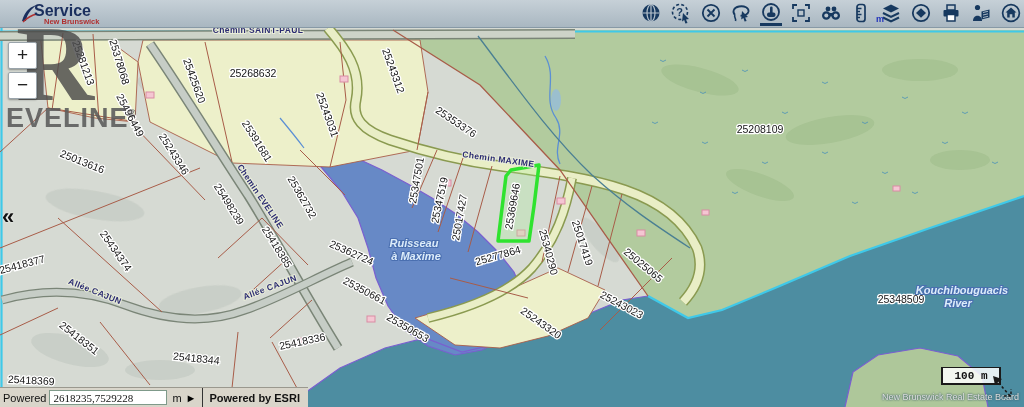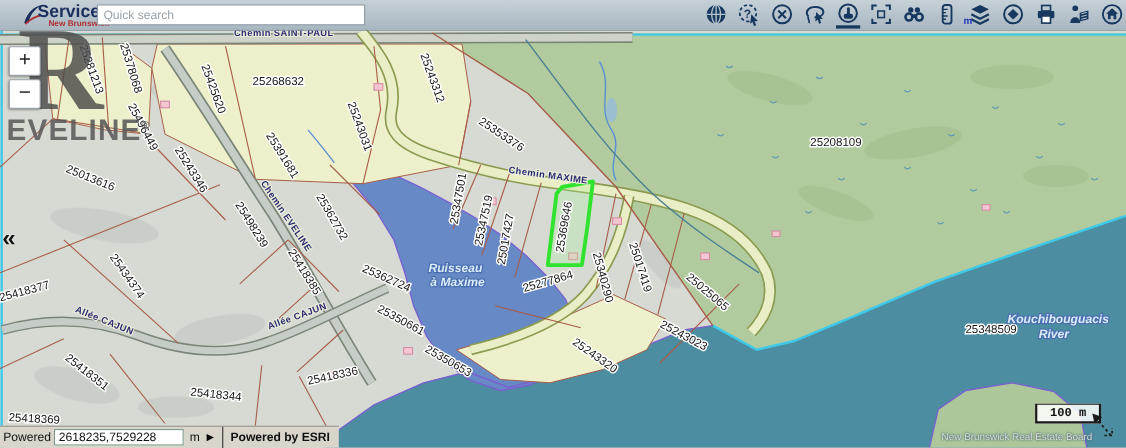--- a/index.html
+++ b/index.html
@@ -38,31 +38,31 @@
   .zbtn{width:29px;height:27px;background:#fff;border:1px solid #9aa4ab;border-radius:2px;font-size:19px;line-height:24px;
     text-align:center;color:#222;box-shadow:0 1px 2px rgba(0,0,0,.35);cursor:pointer;user-select:none;}
   .collapse{position:absolute;left:2px;top:206px;z-index:4;font-size:22px;font-weight:bold;color:#111;cursor:pointer;
     text-shadow:0 0 2px #fff;line-height:1;}
 
   
   .bottombar{position:absolute;left:0;bottom:0;width:308px;height:20px;background:#d9d5ca;border-top:1px solid #9a988e;
     z-index:6;display:flex;align-items:center;font-size:11px;color:#111;}
   .bb-label{margin-left:3px;}
   .coord-input{width:118px;height:15px;margin-left:3px;border:1px solid #7f9a8a;background:#fff;font-size:11px;
-    font-family:Liberation Sans, sans-serif;padding:0 3px;color:#111;}
+    font-family:Liberation Serif, serif;padding:0 3px;color:#111;}
   .bb-unit{margin-left:5px;}
   .bb-go{margin-left:4px;background:none;border:none;font-size:11px;cursor:pointer;padding:0;color:#000;}
   .bb-divider{width:1px;height:20px;background:#333;margin-left:6px;}
   .bb-powered{margin-left:6px;font-weight:bold;white-space:nowrap;text-align:center;}
 
   
   .scalebar{position:absolute;left:941px;top:367px;width:60px;height:18px;z-index:5;
     background:rgba(255,255,255,.85);border:2px solid #1a1a1a;border-top-width:1px;
     display:flex;align-items:center;justify-content:center;font-size:11px;font-weight:bold;color:#111;font-family:Liberation Mono, monospace;}
-  .attribution{position:absolute;left:856px;top:392px;z-index:5;font-size:9px;color:#dedede;
+  .attribution{position:absolute;left:882px;top:392px;z-index:5;font-size:9px;color:#dedede;
     text-shadow:0 0 2px #44666f,0 0 2px #44666f;white-space:nowrap;}
   .cursor-icon{position:absolute;left:988px;top:372px;z-index:5;}
 </style>
 </head>
 <body>
 
 <div class="app">
 
   <svg class="map-svg" width="1024" height="407" viewBox="0 0 1024 407">
 
@@ -261,21 +261,20 @@
 
   <div class="topbar">
     <div class="logo">
       <svg class="logo-swoosh" width="18" height="22" viewBox="0 0 18 22">
         <path d="M2,18 C5,7 12,3 17,2 C11,6 7,11 6,18 Z" fill="#1a2f5e"></path>
         <path d="M3,19 C8,14 12,12 17,11" stroke="#b03030" stroke-width="1.6" fill="none"></path>
       </svg>
       <div class="logo-line1">Service</div>
       <div class="logo-line2">New Brunswick</div>
     </div>
-    <input class="search-input" type="text" placeholder="Quick search" style="">
     <div class="tools">
 
       <div class="tool">
         <svg width="22" height="22" viewBox="0 0 22 22">
             <circle cx="11" cy="11" r="8.5" fill="#17395f"></circle>
           <path d="M2.5,11 H19.5 M11,2.5 V19.5" stroke="#b8c4ce" stroke-width="1.2"></path>
           <ellipse cx="11" cy="11" rx="4" ry="8.5" fill="none" stroke="#b8c4ce" stroke-width="1.2"></ellipse>
           </svg>
       </div>
 

